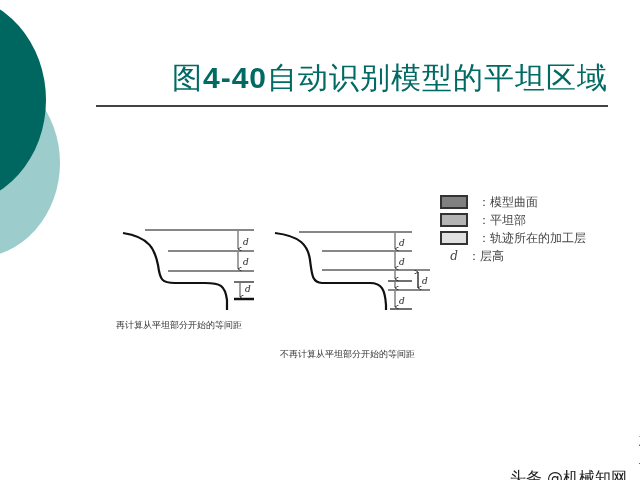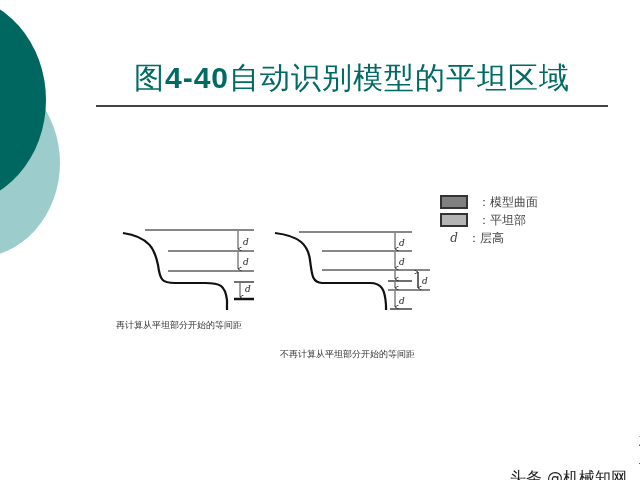--- a/index.html
+++ b/index.html
@@ -13,21 +13,21 @@
     width: 170px; height: 190px; border-radius: 50%;
     background: #9ccccc;
   }
   .circle-dark {
     position: absolute; left: -140px; top: -5px;
     width: 186px; height: 210px; border-radius: 50%;
     background: #006660;
   }
   .title {
     position: absolute; left: 96px; top: 58px; width: 512px;
-    text-align: center;
+    text-align: right;
     color: #006a63; font-size: 30px; letter-spacing: 1px;
     white-space: nowrap;
   }
   .title b { font-family: "Liberation Sans", sans-serif; font-weight: bold; }
   .rule {
     position: absolute; left: 96px; top: 105px; width: 512px; height: 2px;
     background: #444;
   }
   svg.diagram { position: absolute; left: 0; top: 0; }
   .caption {
@@ -119,19 +119,23 @@
 <div class="legend">
   <div class="legend-row">
     <span class="swatch" style="background:#808080"></span>
     <span>：模型曲面</span>
   </div>
   <div class="legend-row">
     <span class="swatch" style="background:#b4b4b4"></span>
     <span>：平坦部</span>
   </div>
   <div class="legend-row">
+    <span class="swatch" style="background:#e0e0e0"></span>
+    <span>：轨迹所在的加工层</span>
+  </div>
+  <div class="legend-row">
     <span class="legend-d">d</span>
     <span>：层高</span>
   </div>
 </div>
 
 <a class="back-link">返回</a>
 <div class="watermark">头条 @机械知网</div>
 
 </body></html>

